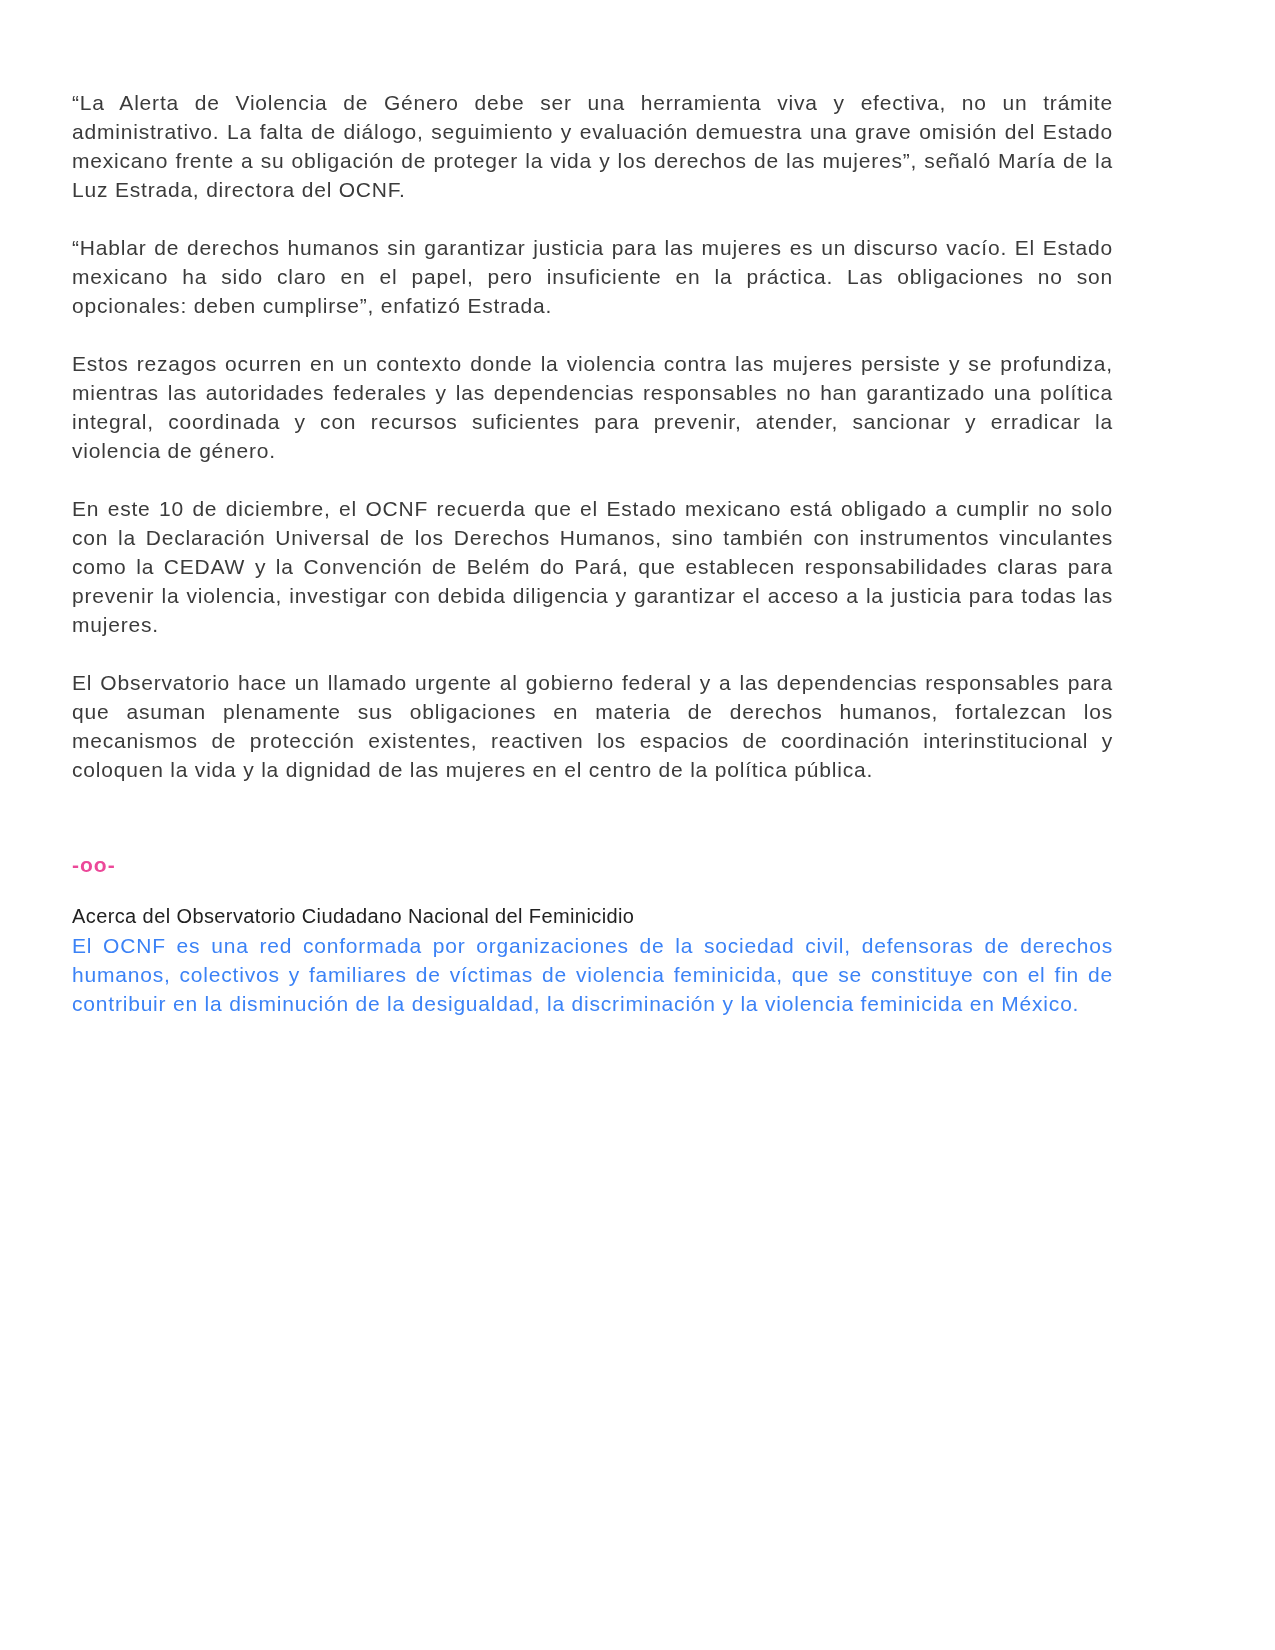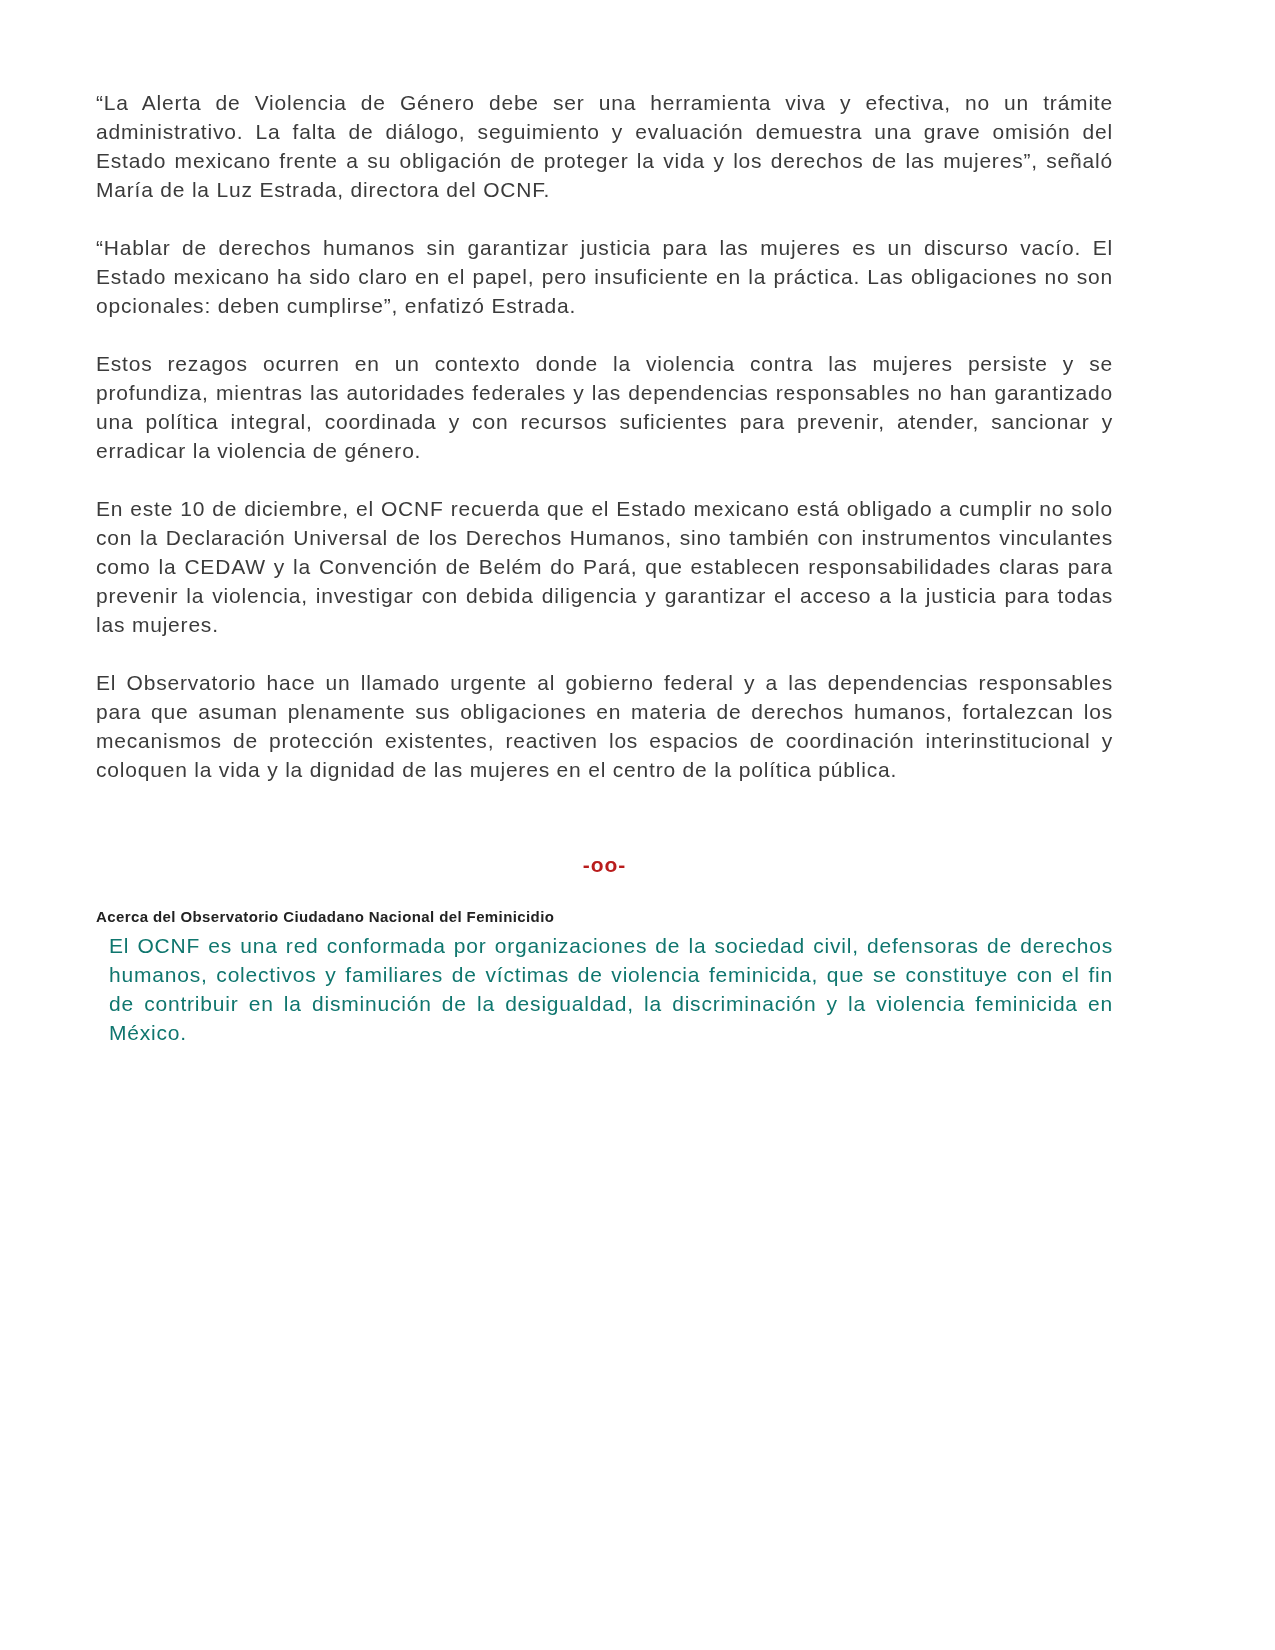--- a/index.html
+++ b/index.html
@@ -12,56 +12,55 @@
     height: 1650px;
     position: relative;
     font-family: "Liberation Sans", sans-serif;
     color: #3b3b3b;
     overflow: hidden;
   }
   .page {
     box-sizing: border-box;
     width: 1275px;
     height: 1332px;
-    padding: 88px 162px 0 96px;
+    padding: 88px 162px 0 72px;
     background: #ffffff;
   }
   .para {
     margin: 0 0 29px 0;
     font-size: 21px;
     line-height: 29px;
     letter-spacing: 0.8px;
     text-align: justify;
     color: #3b3b3b;
   }
   .separator {
     margin: 66px 0 0 0;
     font-size: 21px;
     line-height: 29px;
     font-weight: 700;
-    text-align: center;
     letter-spacing: 1px;
-    color: #b91c1c;
+    color: #ec4899;
   }
   .about-heading {
     margin: 23px 0 0 0;
-    font-size: 15px;
+    font-size: 20px;
     line-height: 29px;
-    font-weight: 700;
+    font-weight: 400;
     letter-spacing: 0.4px;
     text-align: left;
     color: #212121;
   }
   .about-para {
-    margin: 0 0 29px 13px;
+    margin: 0 0 29px 0;
     font-size: 21px;
     line-height: 29px;
     letter-spacing: 0.8px;
     text-align: justify;
-    color: #0f766e;
+    color: #3b82f6;
   }
 </style>
 </head>
 <body>
 
 <div class="page">
   <p class="para">“La Alerta de Violencia de Género debe ser una herramienta viva y efectiva, no un trámite administrativo. La falta de diálogo, seguimiento y evaluación demuestra una grave omisión del Estado mexicano frente a su obligación de proteger la vida y los derechos de las mujeres”, señaló María de la Luz Estrada, directora del OCNF.</p>
   <p class="para">“Hablar de derechos humanos sin garantizar justicia para las mujeres es un discurso vacío. El Estado mexicano ha sido claro en el papel, pero insuficiente en la práctica. Las obligaciones no son opcionales: deben cumplirse”, enfatizó Estrada.</p>
   <p class="para">Estos rezagos ocurren en un contexto donde la violencia contra las mujeres persiste y se profundiza, mientras las autoridades federales y las dependencias responsables no han garantizado una política integral, coordinada y con recursos suficientes para prevenir, atender, sancionar y erradicar la violencia de género.</p>
   <p class="para">En este 10 de diciembre, el OCNF recuerda que el Estado mexicano está obligado a cumplir no solo con la Declaración Universal de los Derechos Humanos, sino también con instrumentos vinculantes como la CEDAW y la Convención de Belém do Pará, que establecen responsabilidades claras para prevenir la violencia, investigar con debida diligencia y garantizar el acceso a la justicia para todas las mujeres.</p>

